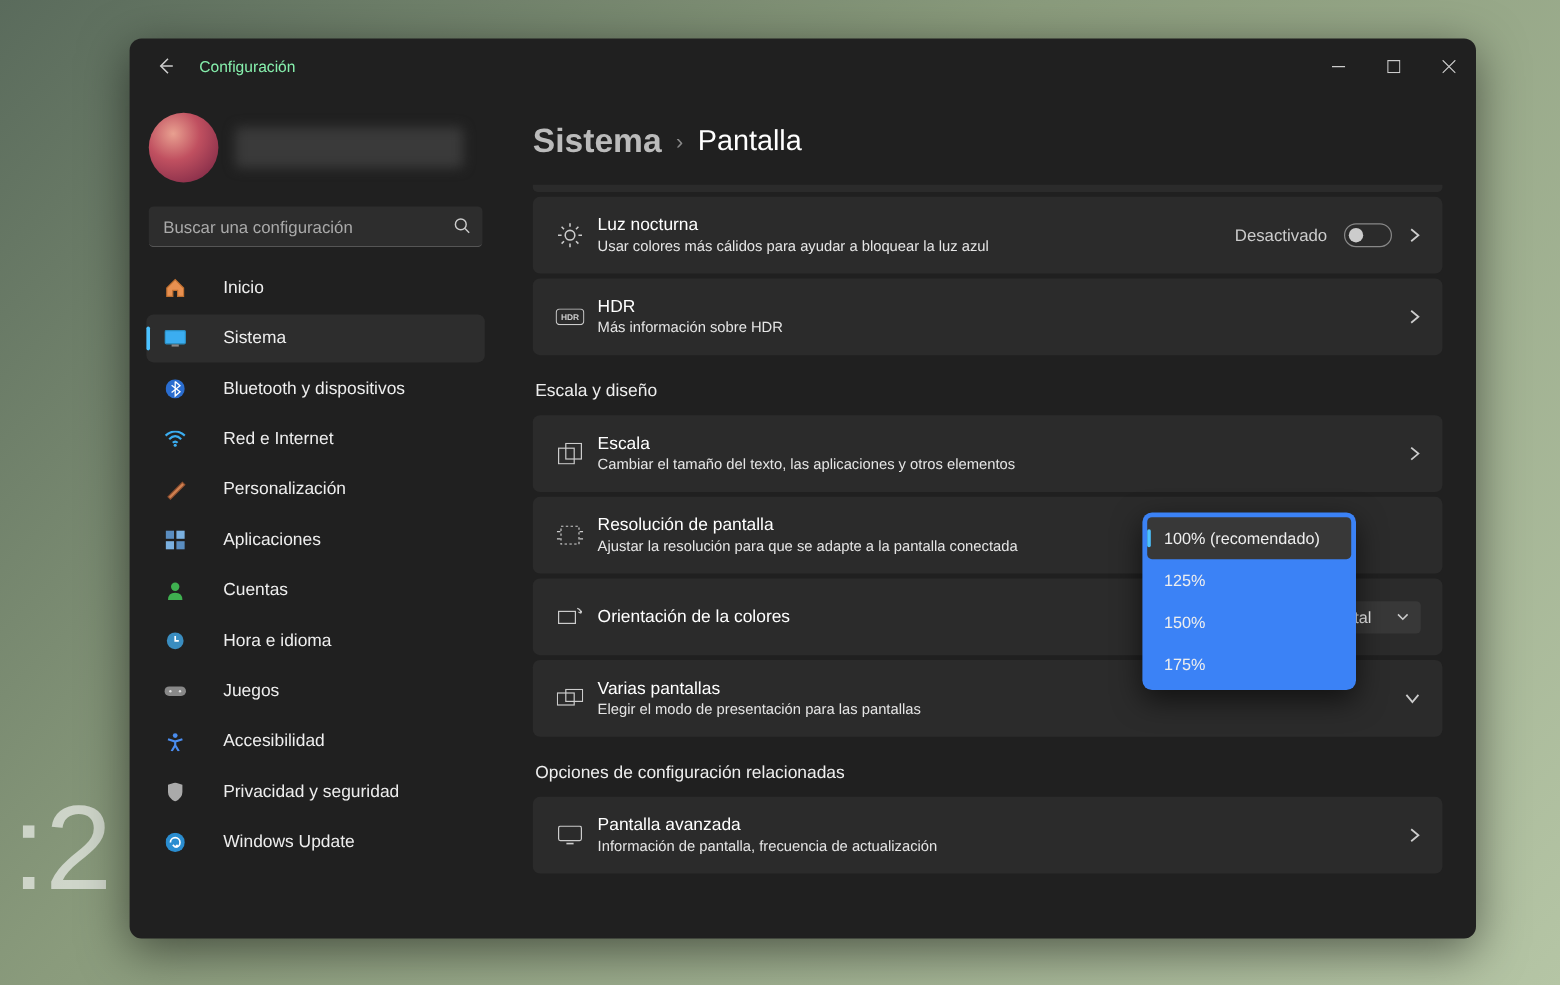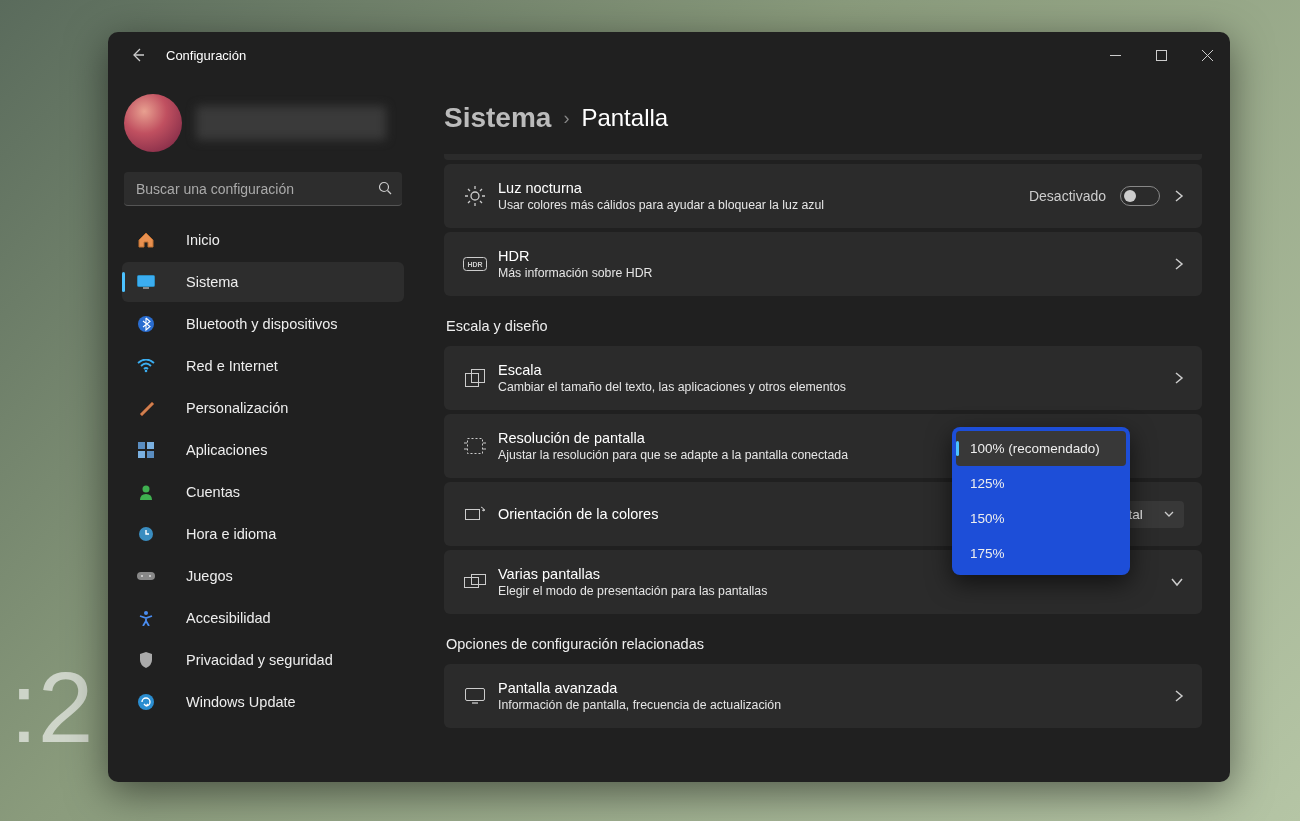--- a/index.html
+++ b/index.html
@@ -1,21 +1,21 @@
 <!DOCTYPE html>
 <html><head>
 <meta charset="utf-8">
 <style>
 * { box-sizing: border-box; margin: 0; padding: 0; font-family: "Segoe UI", Arial, sans-serif; }
 body { width: 1300px; height: 821px; background: linear-gradient(135deg, #5a6b5c 0%, #8a9b7c 40%, #b5c5a5 100%); position: relative; overflow: hidden; }
 .desktop-clock { position: absolute; left: 10px; top: 650px; font-size: 100px; color: rgba(255,255,255,0.6); font-weight: 300; }
 .window { position: absolute; left: 108px; top: 32px; width: 1122px; height: 750px; background: #202020; border-radius: 10px; color: #fff; display: flex; flex-direction: column; overflow: hidden; box-shadow: 0 10px 40px rgba(0,0,0,0.5); }
 .titlebar { height: 46px; display: flex; align-items: center; padding: 0 0 0 16px; }
 .back-btn { width: 28px; height: 28px; display: flex; align-items: center; justify-content: center; color: #ccc; cursor: pointer; border-radius: 4px; }
-.app-title { margin-left: 14px; font-size: 13px; color: #ffffff; }
+.app-title { margin-left: 14px; font-size: 13px; color: #86efac; }
 .window-controls { margin-left: auto; display: flex; }
 .win-ctrl { width: 46px; height: 40px; display: flex; align-items: center; justify-content: center; color: #ccc; cursor: pointer; }
 .win-body { flex: 1; display: flex; overflow: hidden; }
 .sidebar { width: 308px; padding: 8px 12px 10px 14px; display: flex; flex-direction: column; }
 .user-row { display: flex; align-items: center; gap: 14px; padding: 8px 0 18px 2px; }
 .avatar { width: 58px; height: 58px; border-radius: 50%; background: radial-gradient(circle at 35% 30%, #e8a090 0%, #c05060 40%, #702040 100%); }
 .user-name { width: 190px; height: 34px; background: #3a3a3a; border-radius: 4px; filter: blur(5px); }
 .search-box { position: relative; margin: 2px 2px 14px 2px; }
 .search-input { width: 100%; height: 34px; background: #2d2d2d; border: none; border-bottom: 1px solid #555; border-radius: 4px; color: #ccc; padding: 0 34px 0 12px; font-size: 14px; outline: none; }
 .search-input::placeholder { color: #aaa; }
@@ -33,21 +33,21 @@
 .card { background: #2b2b2b; border-radius: 6px; padding: 14px 18px; display: flex; align-items: center; gap: 10px; margin-bottom: 4px; cursor: pointer; min-height: 64px; }
 .card-icon { width: 26px; color: #ccc; display: flex; align-items: center; justify-content: center; }
 .card-text { flex: 1; }
 .card-title { font-size: 14.5px; color: #fff; }
 .card-sub { font-size: 12.3px; color: #e5e5e5; margin-top: 2px; }
 .card-right { display: flex; align-items: center; gap: 14px; color: #ccc; }
 .toggle { width: 40px; height: 20px; border-radius: 10px; border: 1px solid #888; position: relative; }
 .toggle::after { content: ""; position: absolute; left: 3px; top: 2.5px; width: 12px; height: 12px; border-radius: 50%; background: #ccc; }
 .chevron { color: #ccc; }
 .select-box { background: #383838; border-radius: 4px; padding: 6px 10px; display: flex; align-items: center; gap: 16px; color: #eee; font-size: 13.5px; min-width: 112px; justify-content: space-between; }
-.dropdown { position: absolute; background: #1d4ed8; border-radius: 8px; padding: 4px; box-shadow: 0 8px 24px rgba(0,0,0,0.6); width: 178px; }
+.dropdown { position: absolute; background: #3b82f6; border-radius: 8px; padding: 4px; box-shadow: 0 8px 24px rgba(0,0,0,0.6); width: 178px; }
 .dropdown-item { padding: 10px 14px; font-size: 13.5px; color: #eee; border-radius: 4px; cursor: pointer; position: relative; }
 .dropdown-item.selected { background: #383838; }
 .dropdown-item.selected::before { content: ""; position: absolute; left: 0; top: 10px; bottom: 10px; width: 3px; background: #4cc2ff; border-radius: 2px; }
 .strip { height: 6px; background: #2b2b2b; border-radius: 0 0 4px 4px; margin-bottom: 4px; }
 svg { display: block; }
 </style>
 </head>
 <body>
 
 <div class="desktop-clock">:2</div>

